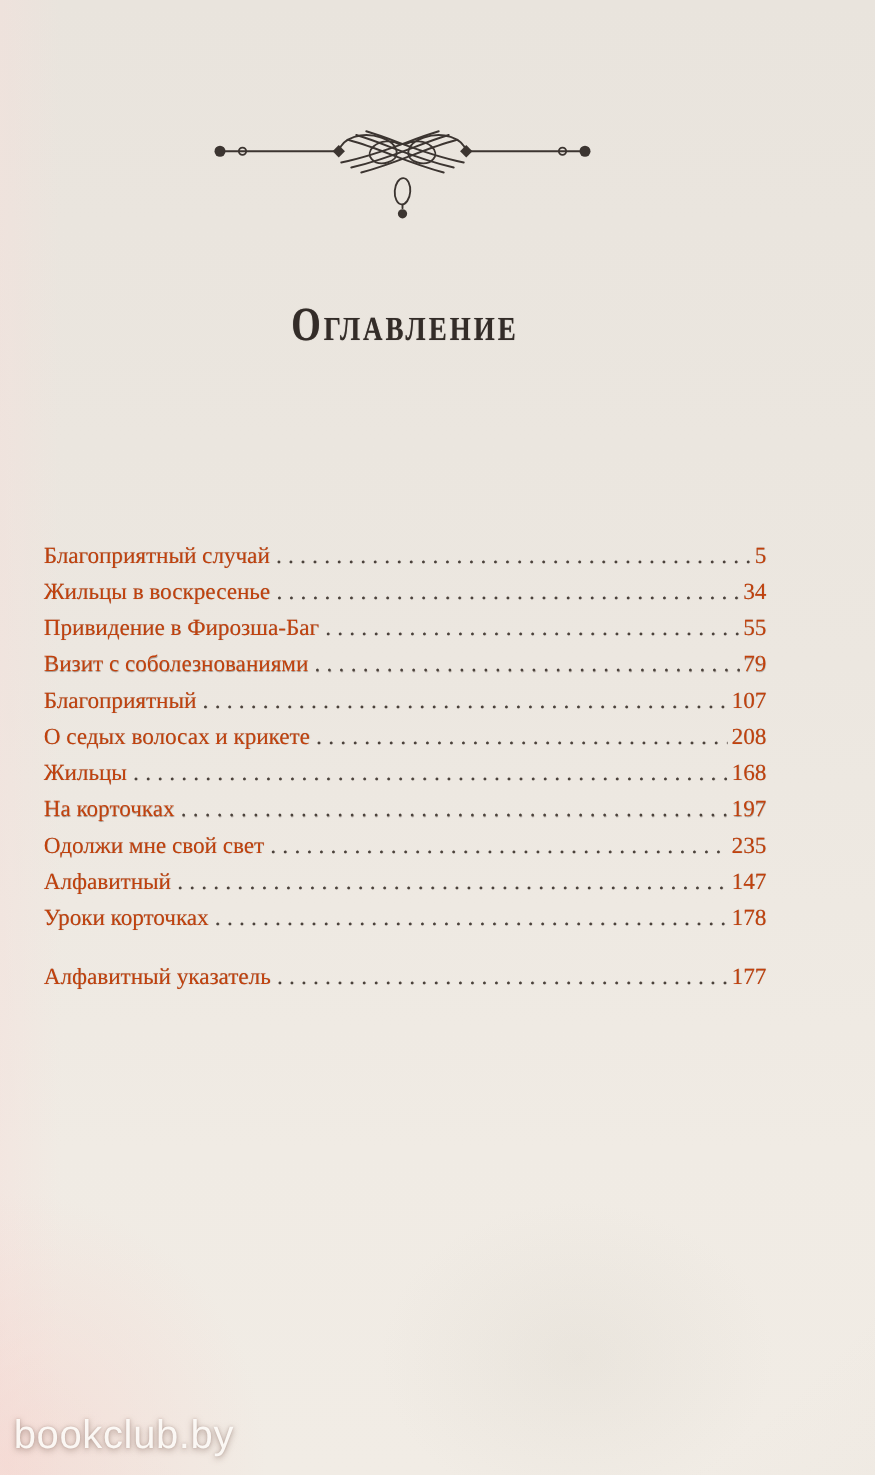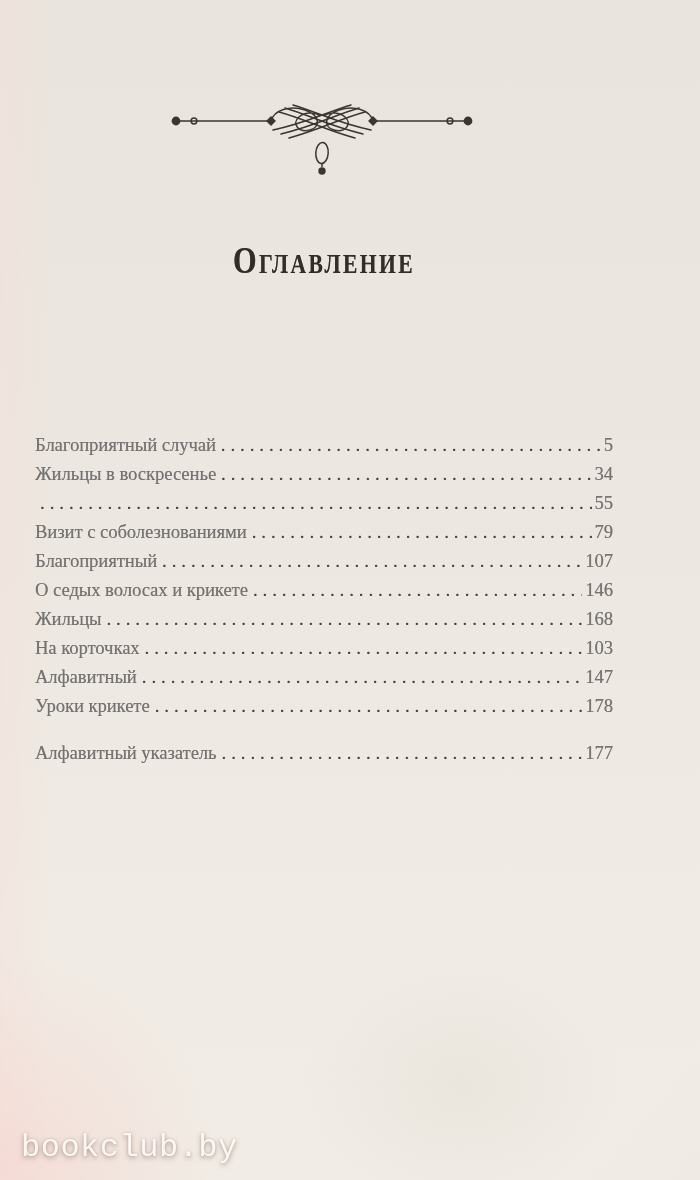--- a/index.html
+++ b/index.html
@@ -30,39 +30,39 @@
     letter-spacing:3px;
     color:#332c28;
     transform:scaleX(0.80);
     transform-origin:50% 50%;
     text-shadow:0 0 0.7px rgba(51,44,40,0.55);
   }
 
   
   .toc{
     position:absolute;left:35px;top:431px;width:578px;
-    font-size:18.5px;color:#737373;
+    font-size:18.5px;color:#c2410c;
     text-shadow:0.25px 0.25px 0.55px rgba(70,58,50,0.45);
   }
   .toc-row{display:flex;align-items:baseline;line-height:29px;height:29px;}
   .toc-title{white-space:nowrap;flex:0 0 auto;}
   .toc-dots{
     flex:1 1 auto;overflow:hidden;white-space:nowrap;
     margin:0 3px 0 5px;letter-spacing:5px;color:#4b423b;
   }
   .toc-dots::after{
     content:"...................................................................................";
   }
   .toc-page{flex:0 0 auto;white-space:nowrap;}
   .toc-row.index-row{margin-top:18px;justify-content:center;}
 
   
   .watermark{
-    position:absolute;left:21px;top:1129px;
-    font-family:Liberation Mono, monospace;
+    position:absolute;left:11px;top:1129px;
+    font-family:Liberation Sans, sans-serif;
     font-size:32px;font-weight:normal;letter-spacing:0.5px;
     color:rgba(255,253,250,0.93);
     text-shadow:0 2px 5px rgba(125,98,88,0.55), 0 0 2px rgba(140,110,100,0.35);
   }
 </style>
 </head>
 <body>
 
 <div class="page">
 
@@ -106,63 +106,69 @@
     <span class="toc-page">5</span>
   </div>
 
   <div class="toc-row">
     <span class="toc-title">Жильцы в воскресенье</span>
     <span class="toc-dots"></span>
     <span class="toc-page">34</span>
   </div>
 
   <div class="toc-row">
+    <span class="toc-title">Привидение в Фирозша-Баг</span>
     <span class="toc-dots"></span>
     <span class="toc-page">55</span>
   </div>
 
   <div class="toc-row">
     <span class="toc-title">Визит с соболезнованиями</span>
     <span class="toc-dots"></span>
     <span class="toc-page">79</span>
   </div>
 
   <div class="toc-row">
     <span class="toc-title">Благоприятный</span>
     <span class="toc-dots"></span>
     <span class="toc-page">107</span>
   </div>
 
   <div class="toc-row">
     <span class="toc-title">О седых волосах и крикете</span>
     <span class="toc-dots"></span>
-    <span class="toc-page">146</span>
+    <span class="toc-page">208</span>
   </div>
 
   <div class="toc-row">
     <span class="toc-title">Жильцы</span>
     <span class="toc-dots"></span>
     <span class="toc-page">168</span>
   </div>
 
   <div class="toc-row">
     <span class="toc-title">На корточках</span>
     <span class="toc-dots"></span>
-    <span class="toc-page">103</span>
+    <span class="toc-page">197</span>
   </div>
 
+  <div class="toc-row">
+    <span class="toc-title">Одолжи мне свой свет</span>
+    <span class="toc-dots"></span>
+    <span class="toc-page">235</span>
+  </div>
 
   <div class="toc-row">
     <span class="toc-title">Алфавитный</span>
     <span class="toc-dots"></span>
     <span class="toc-page">147</span>
   </div>
 
   <div class="toc-row">
-    <span class="toc-title">Уроки крикете</span>
+    <span class="toc-title">Уроки корточках</span>
     <span class="toc-dots"></span>
     <span class="toc-page">178</span>
   </div>
 <div class="toc-row index-row">
       <span class="toc-title">Алфавитный указатель</span>
       <span class="toc-dots"></span>
       <span class="toc-page">177</span>
     </div>
   </div>
 

